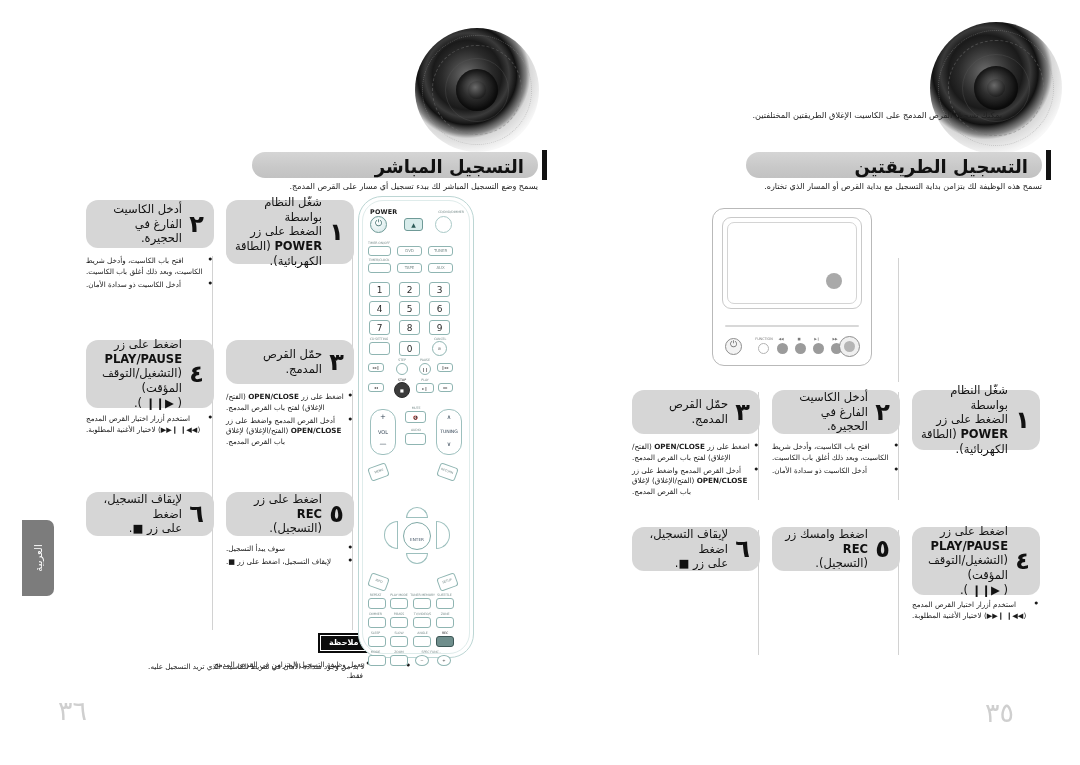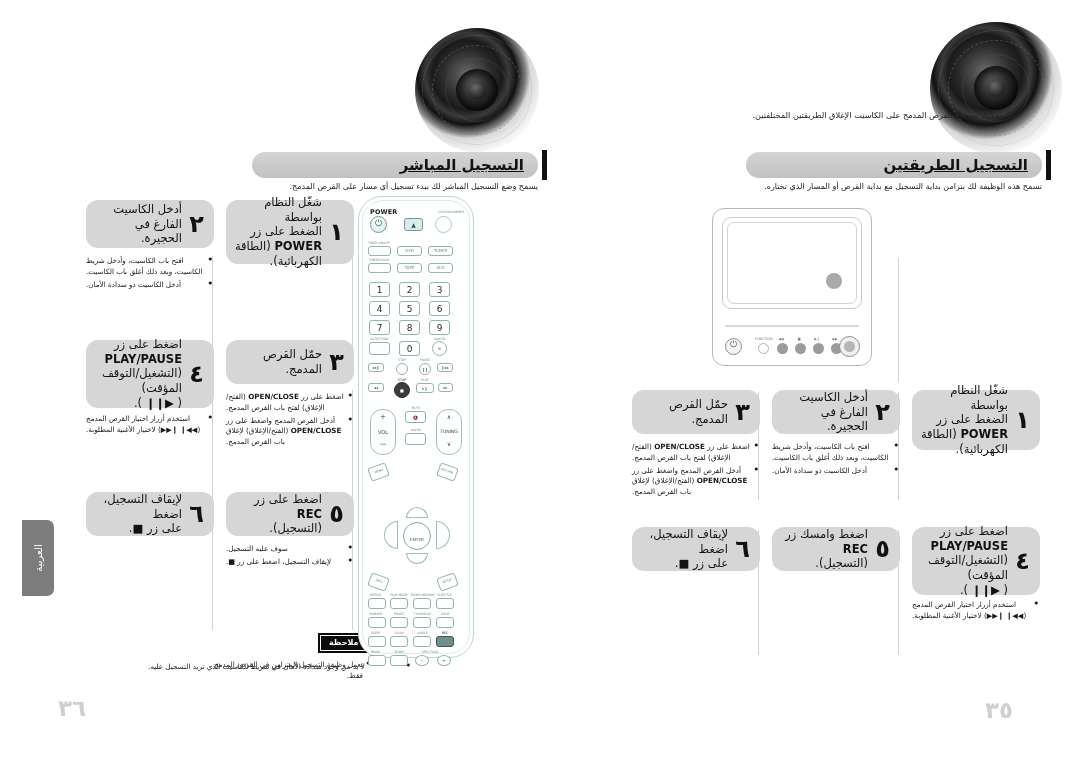--- a/index.html
+++ b/index.html
@@ -89,24 +89,23 @@
   }
   .sec-head .bar {
     position: absolute;
     right: -9px; top: -2px;
     width: 5px; height: 30px;
     background: #121212;
   }
   .sec-head .txt {
     position: absolute;
     right: 14px; top: 4px;
-    font-size: 15px;
+    font-size: 18px;
     font-weight: bold;
     color: #111;
-    text-decoration: underline;
   }
   .sec-desc {
     position: absolute;
     font-size: 8px;
     color: #222;
     direction: rtl;
     text-align: right;
   }
 
   
@@ -206,23 +205,23 @@
     transform: translate(-50%,-50%) rotate(-90deg);
     color: #ffffff;
     font-size: 10px;
     white-space: nowrap;
     direction: rtl;
   }
 
   
   .pagenum {
     position: absolute;
-    font-size: 23px;
+    font-size: 27px;
     color: #cfcfcf;
-    font-weight: bold;
+    font-weight: normal;
   }
   #pagenum-left { left: 58px; top: 695px; }
   #pagenum-right { left: 985px; top: 697px; }
 
   
   #remote {
     position: absolute;
     left: 358px; top: 196px;
     width: 116px; height: 462px;
     background: #ffffff;
@@ -566,21 +565,21 @@
   </div>
   <div class="bullets" style="left:86px; top:414px; width:126px;">
       <div>استخدم أزرار اختيار القرص المدمج (<b>◀◀❙ ❙▶▶</b>) لاختيار الأغنية المطلوبة.</div>
     </div>
 
   <div class="step" style="left:226px; top:492px; width:128px; height:44px;">
     <div class="num">٥</div>
     <div class="txt">اضغط على زر <b>REC</b><br>(التسجيل).</div>
   </div>
   <div class="bullets" style="left:226px; top:544px; width:126px;">
-      <div>سوف عليه التسجيل.</div>
+      <div>سوف يبدأ التسجيل.</div>
       <div>لإيقاف التسجيل، اضغط على زر ■.</div>
     </div>
 
   <div class="step" style="left:86px; top:492px; width:128px; height:44px;">
     <div class="num">٦</div>
     <div class="txt">لإيقاف التسجيل، اضغط<br>على زر ■.</div>
   </div>
 
   <div class="note-badge" style="left:318px; top:633px;">ملاحظة</div>
   <div class="note-text" style="left:110px; top:662px; width:300px; text-align:center;">

